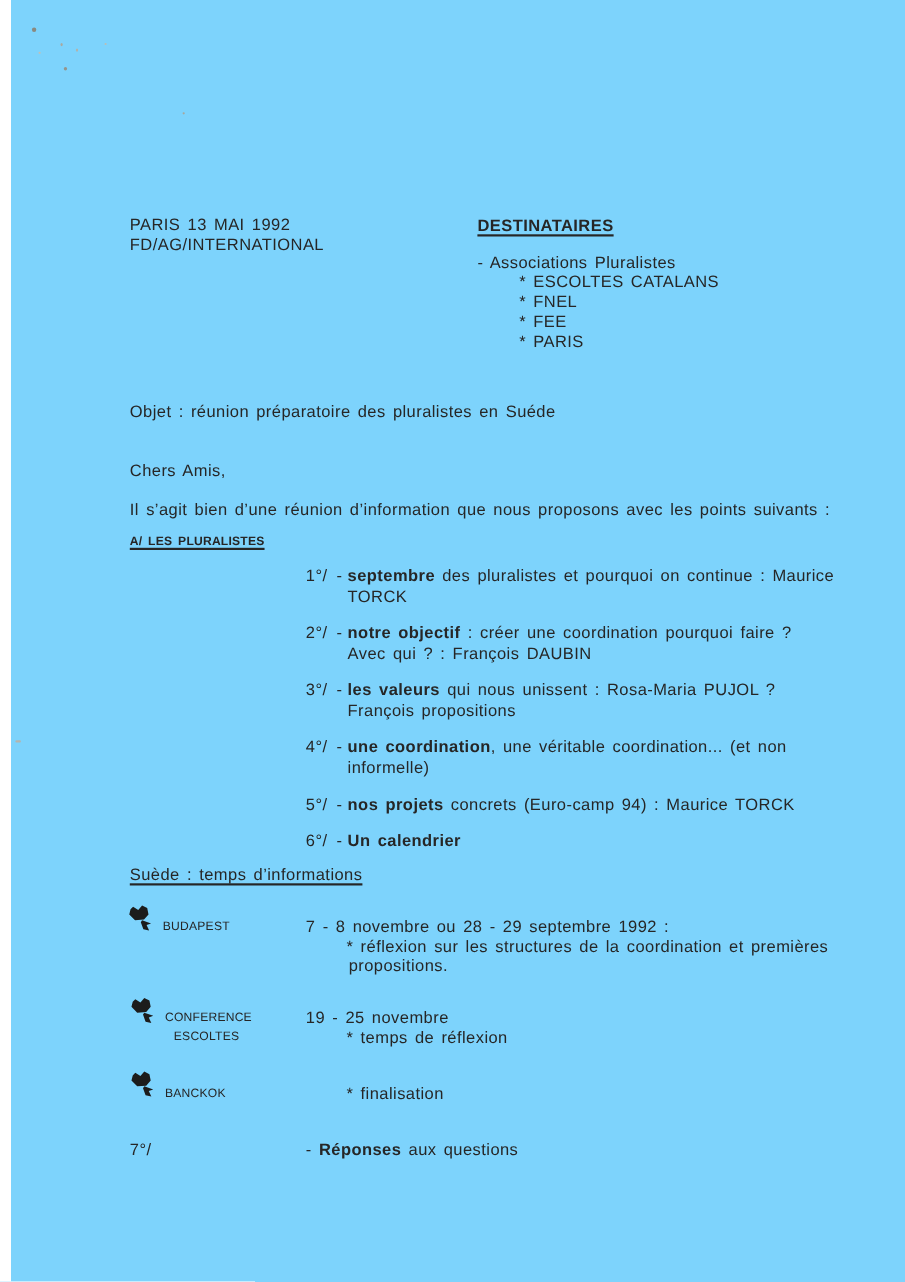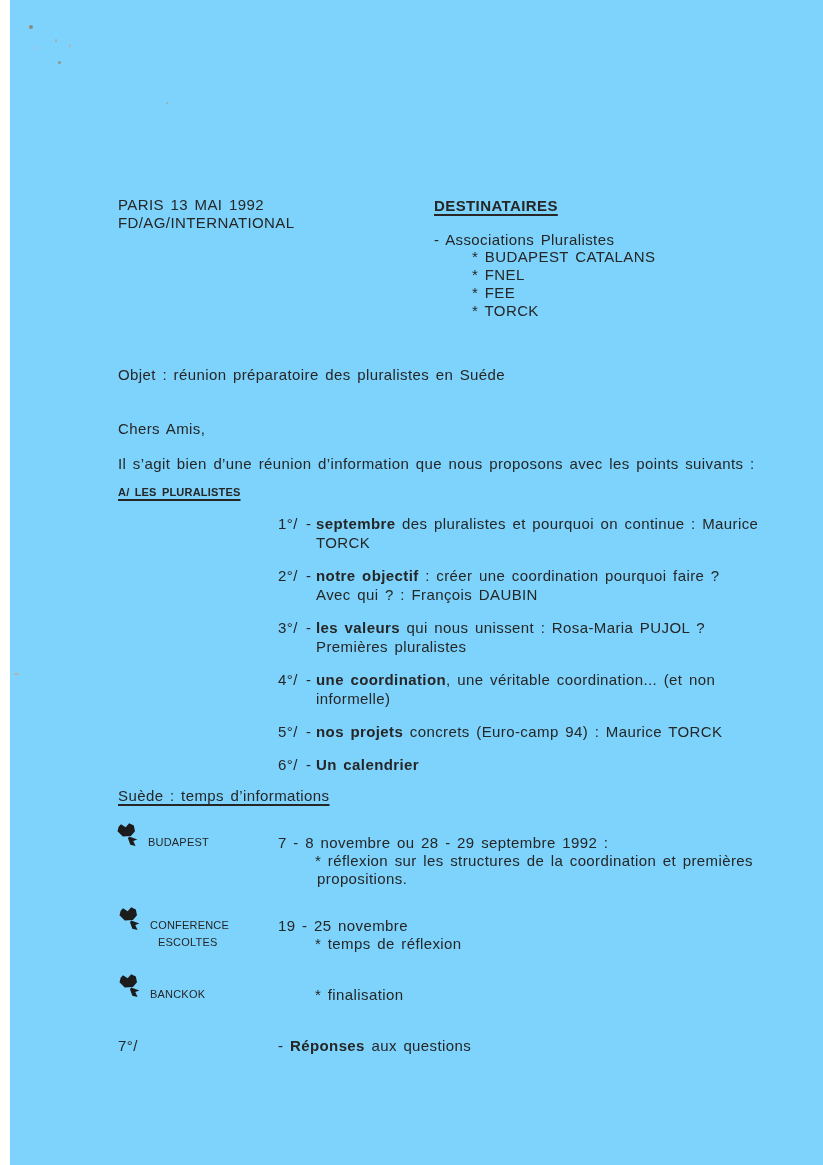--- a/index.html
+++ b/index.html
@@ -79,24 +79,24 @@
 
   <div class="abs nowrap" id="hdr-left">
     <div>PARIS 13 MAI 1992</div>
     <div>FD/AG/INTERNATIONAL</div>
   </div>
 
   <div class="abs nowrap" id="recipients">
     <div class="b u">DESTINATAIRES</div>
     <div class="group">- Associations Pluralistes</div>
     <div class="r-list">
-      <div>* BUDAPEST CATALANS</div>
+      <div>* ESCOLTES CATALANS</div>
       <div>* FNEL</div>
       <div>* FEE</div>
-      <div>* TORCK</div>
+      <div>* PARIS</div>
     </div>
   </div>
 
   <div class="abs nowrap" id="subject">Objet : réunion préparatoire des pluralistes en Suéde</div>
   <div class="abs nowrap" id="salutation">Chers Amis,</div>
   <div class="abs nowrap" id="intro">Il s’agit bien d’une réunion d’information que nous proposons avec les points suivants :</div>
 
   <div class="abs nowrap b u" id="section-a-title">A/ LES PLURALISTES</div>
 
   <div class="abs" id="agenda">
@@ -106,21 +106,21 @@
       <span class="ag-body nowrap"><b>septembre</b><span> des pluralistes et pourquoi on continue : Maurice</span><span style="display:block">TORCK</span></span>
     </div>
     <div class="ag-row">
       <span class="ag-num">2°/</span>
       <span class="ag-dash">-</span>
       <span class="ag-body nowrap"><b>notre objectif</b><span> : créer une coordination pourquoi faire ?</span><span style="display:block">Avec qui ? : François DAUBIN</span></span>
     </div>
     <div class="ag-row">
       <span class="ag-num">3°/</span>
       <span class="ag-dash">-</span>
-      <span class="ag-body nowrap"><b>les valeurs</b><span> qui nous unissent : Rosa-Maria PUJOL ?</span><span style="display:block">Premières pluralistes</span></span>
+      <span class="ag-body nowrap"><b>les valeurs</b><span> qui nous unissent : Rosa-Maria PUJOL ?</span><span style="display:block">François propositions</span></span>
     </div>
     <div class="ag-row">
       <span class="ag-num">4°/</span>
       <span class="ag-dash">-</span>
       <span class="ag-body nowrap"><b>une coordination</b><span>, une véritable coordination... (et non</span><span style="display:block">informelle)</span></span>
     </div>
     <div class="ag-row">
       <span class="ag-num">5°/</span>
       <span class="ag-dash">-</span>
       <span class="ag-body nowrap"><b>nos projets</b><span> concrets (Euro-camp 94) : Maurice TORCK</span></span>

